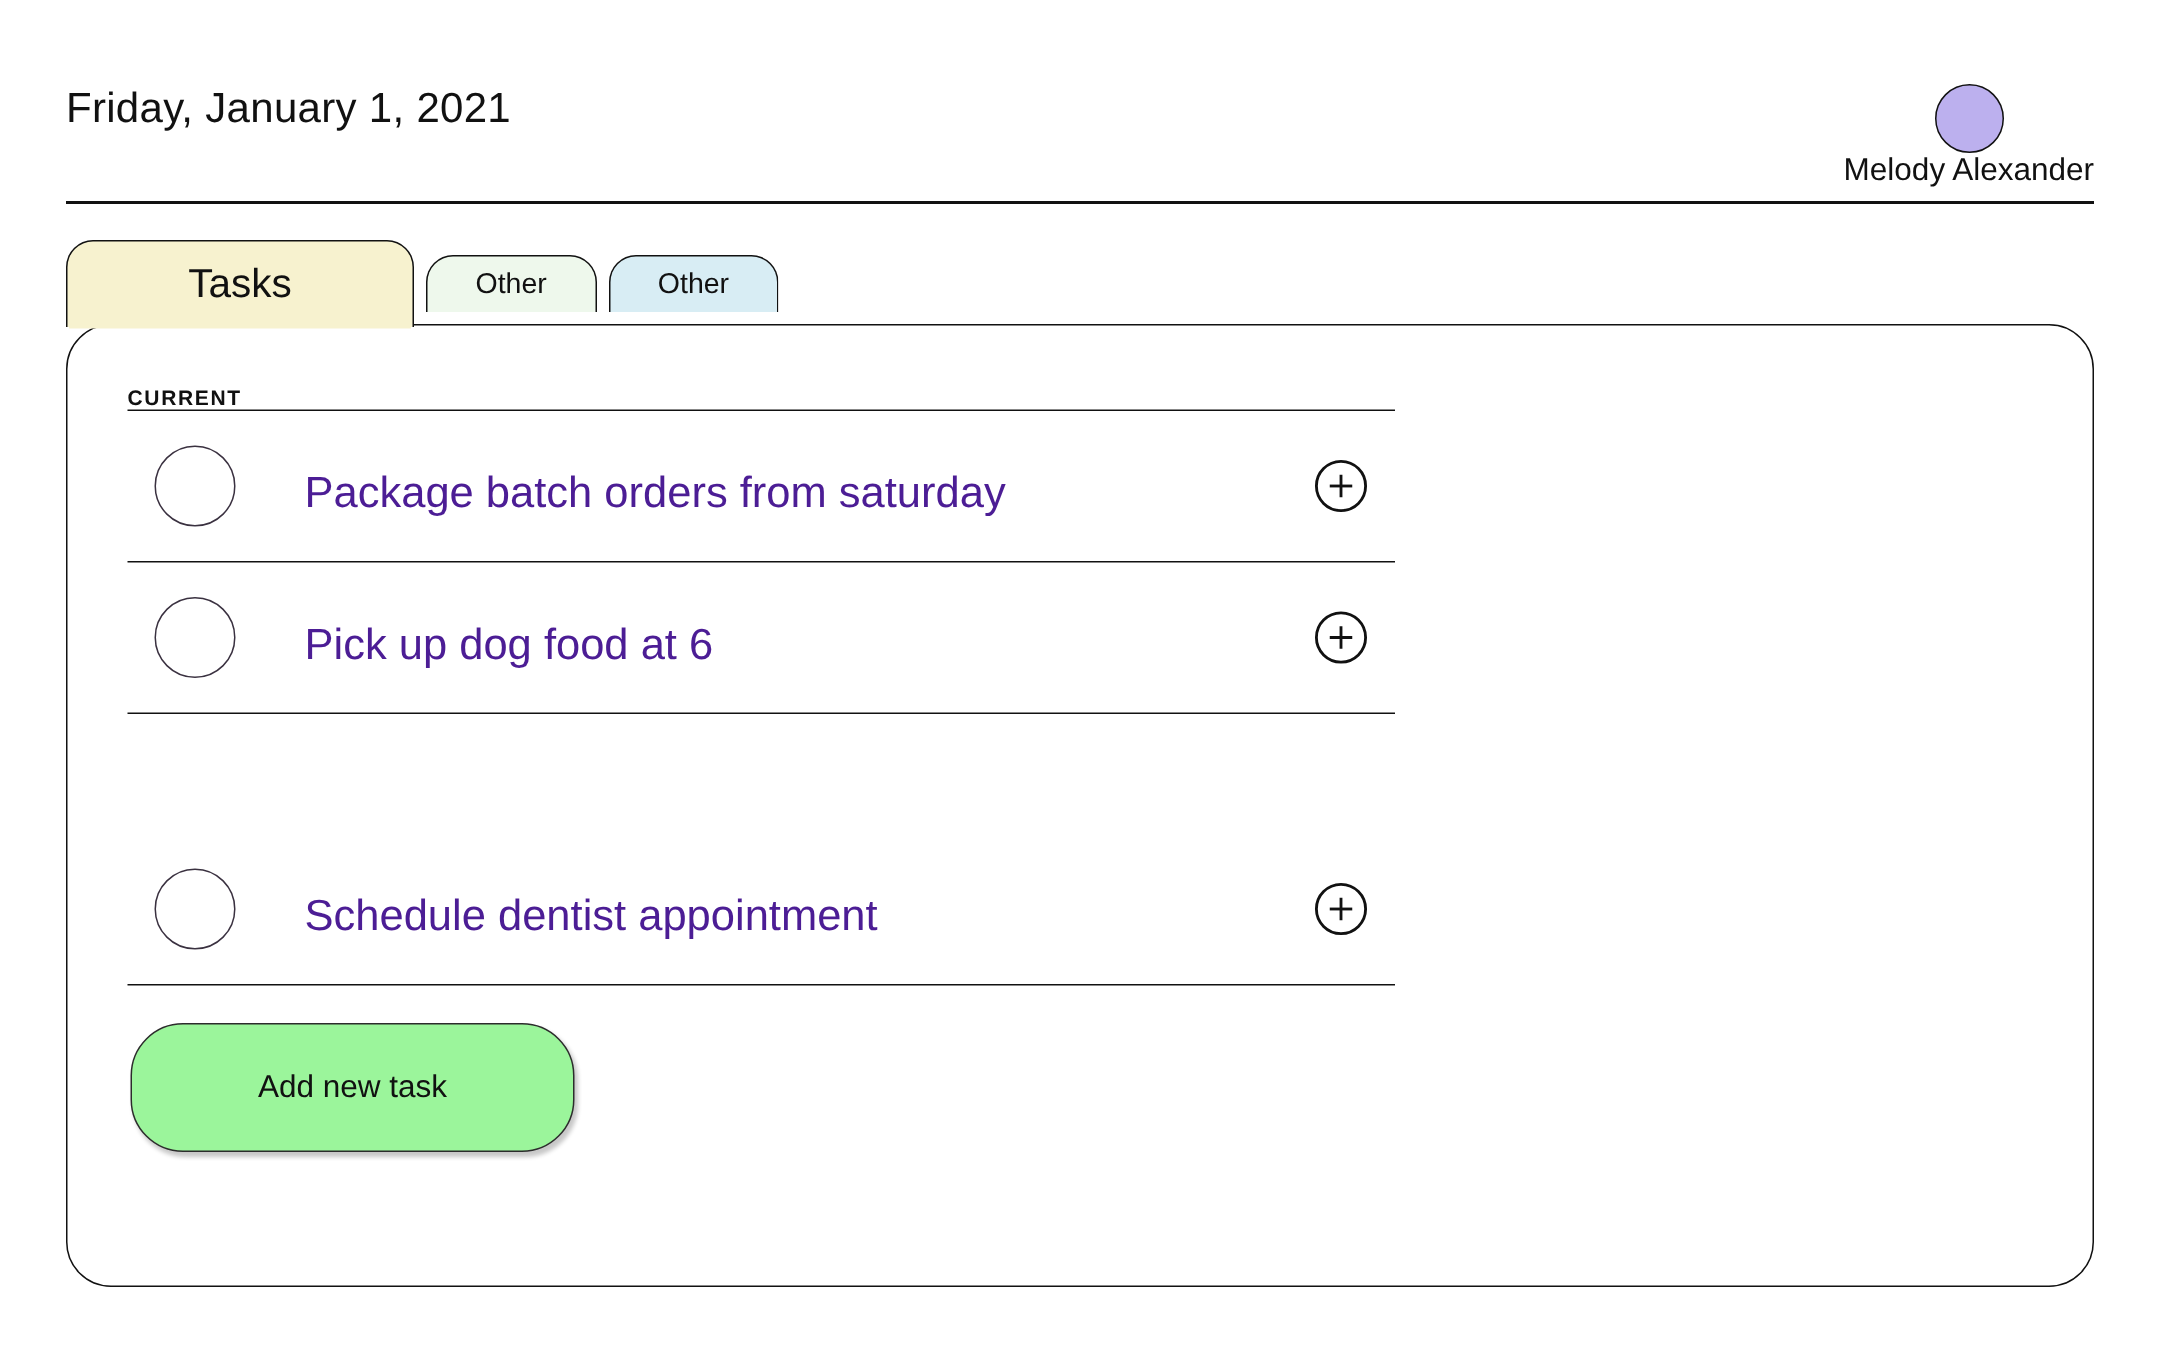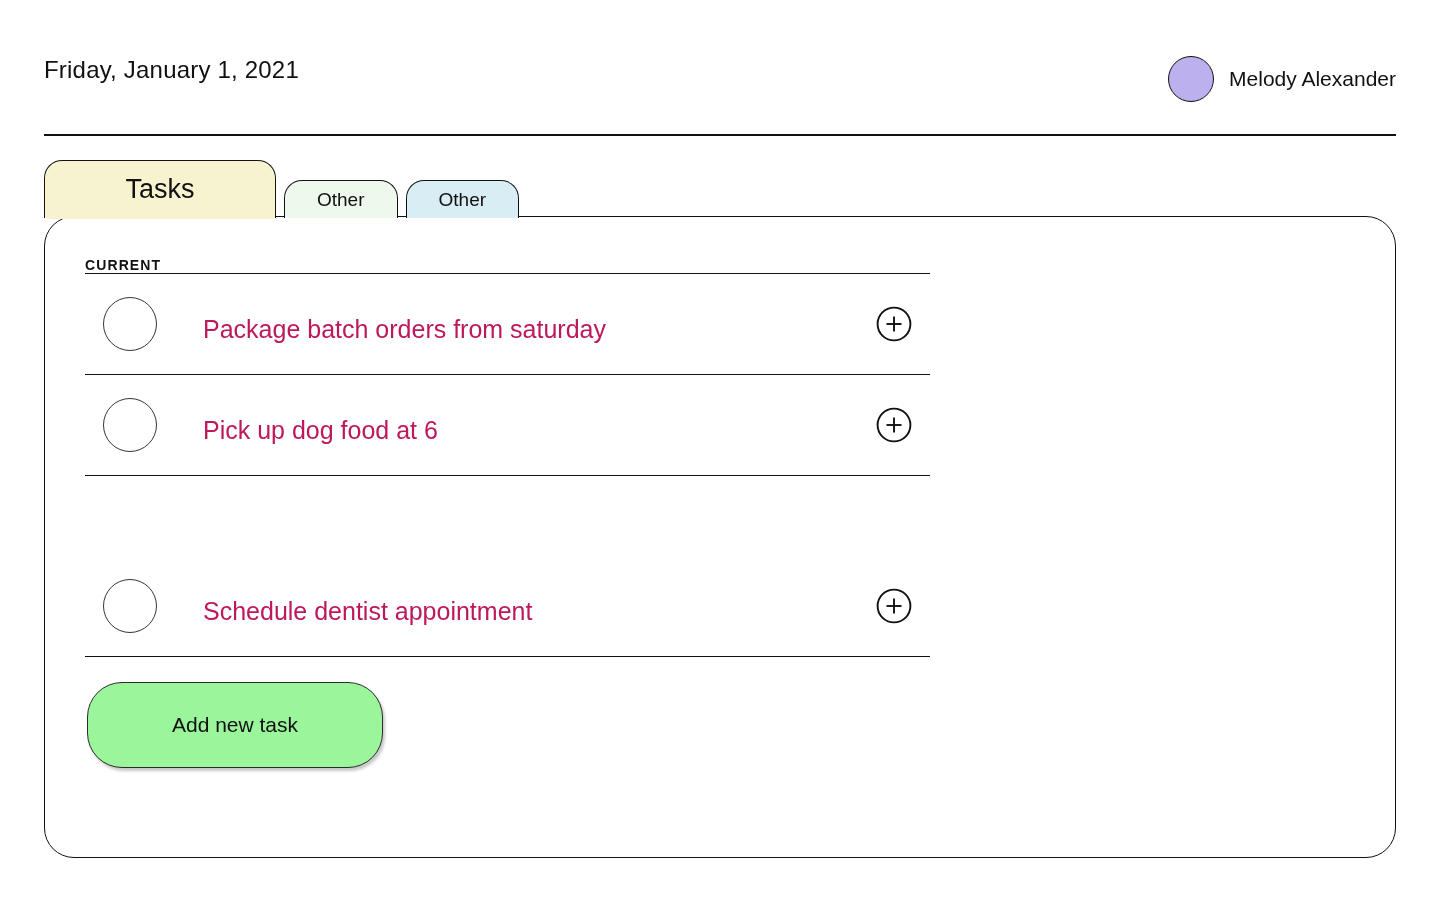--- a/index.html
+++ b/index.html
@@ -26,34 +26,34 @@
     top: 40px;
     width: 1352px;
     height: 96px;
     border-bottom: 2px solid #111111;
     display: flex;
     align-items: flex-start;
     justify-content: space-between;
   }
 
   .page-title {
-    font-size: 24px;
+    font-size: 28px;
     font-weight: 400;
     letter-spacing: 0.2px;
     color: #111111;
     line-height: 1;
     padding-top: 18px;
     white-space: nowrap;
   }
 
   .user-block {
     display: flex;
     align-items: center;
-    gap: 15px;
     padding-top: 16px;
+    flex-direction: column;
   }
 
   .avatar {
     width: 46px;
     height: 46px;
     border-radius: 50%;
     background: #bcb0ee;
     border: 1.6px solid #111111;
     flex: 0 0 auto;
   }
@@ -65,21 +65,21 @@
     white-space: nowrap;
   }
 
   
   .tabs {
     position: absolute;
     left: 44px;
     top: 160px;
     height: 58px;
     display: flex;
-    align-items: flex-end;
+    align-items: center;
     z-index: 5;
   }
 
   .tab {
     position: relative;
     border: 1.6px solid #111111;
     border-bottom: none;
     border-radius: 18px 18px 0 0;
     display: flex;
     align-items: center;
@@ -165,23 +165,23 @@
     border-radius: 50%;
     border: 1.6px solid #3a3140;
     background: #ffffff;
     flex: 0 0 auto;
     margin-left: 18px;
     cursor: pointer;
   }
 
   .task-label {
     flex: 1 1 auto;
-    font-size: 25px;
+    font-size: 29px;
     font-weight: 400;
-    color: #be185d;
+    color: #4c1d95;
     margin-left: 46px;
     white-space: nowrap;
     overflow: hidden;
     text-overflow: ellipsis;
     margin-top: 10px;
   }
 
   .add-icon {
     width: 36px;
     height: 36px;

